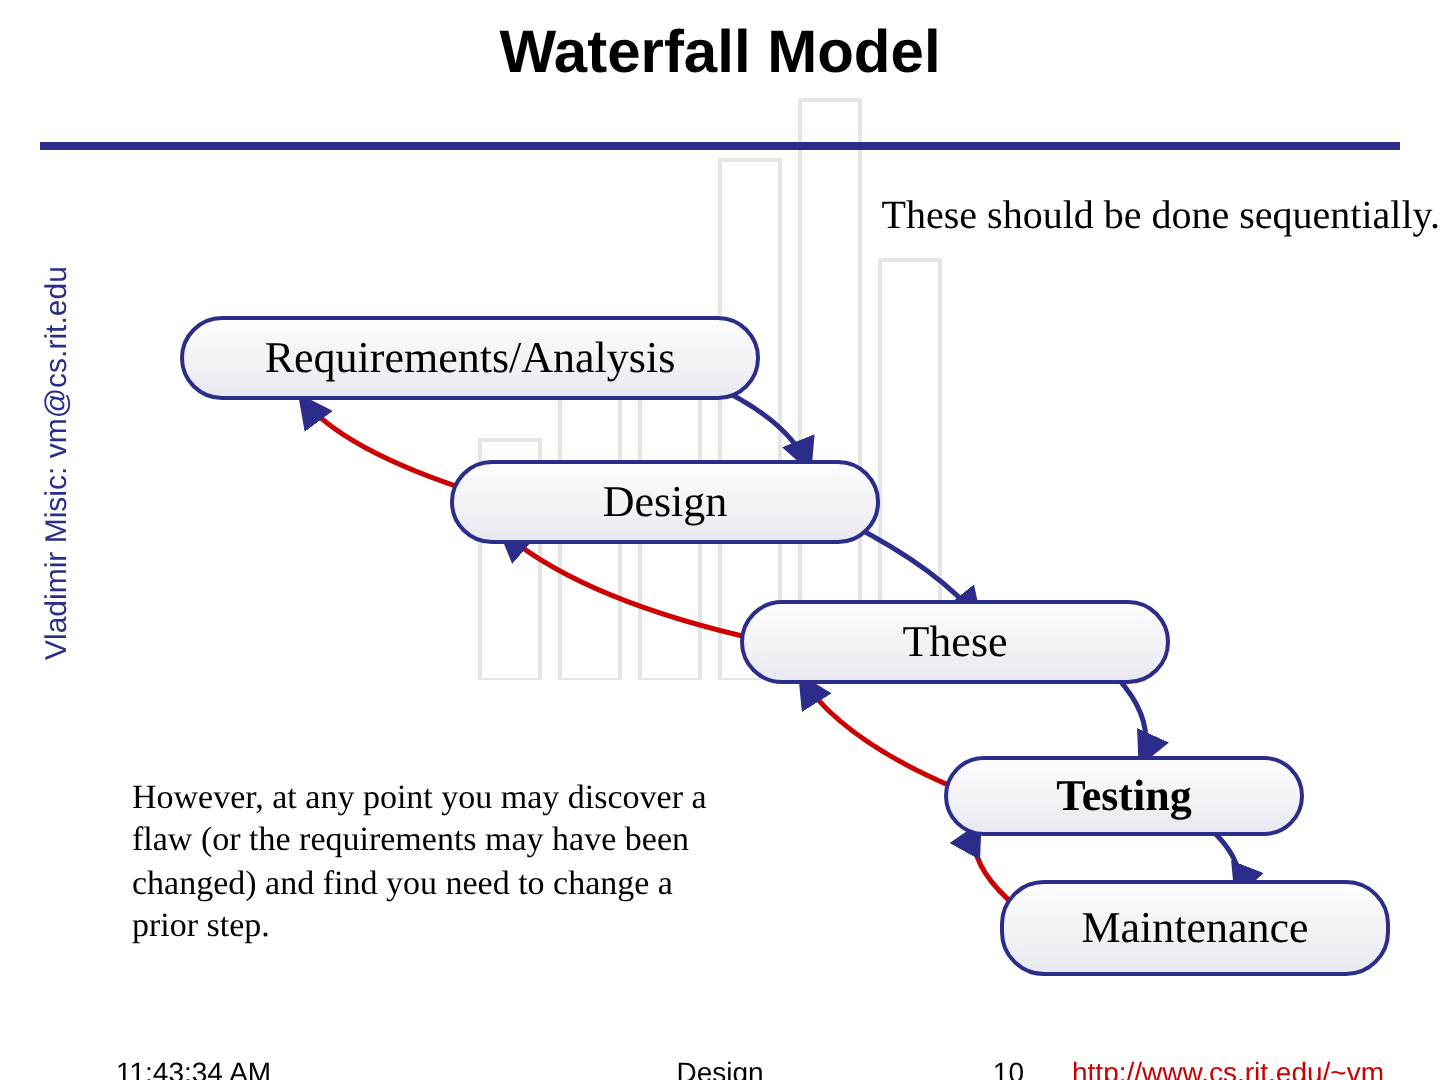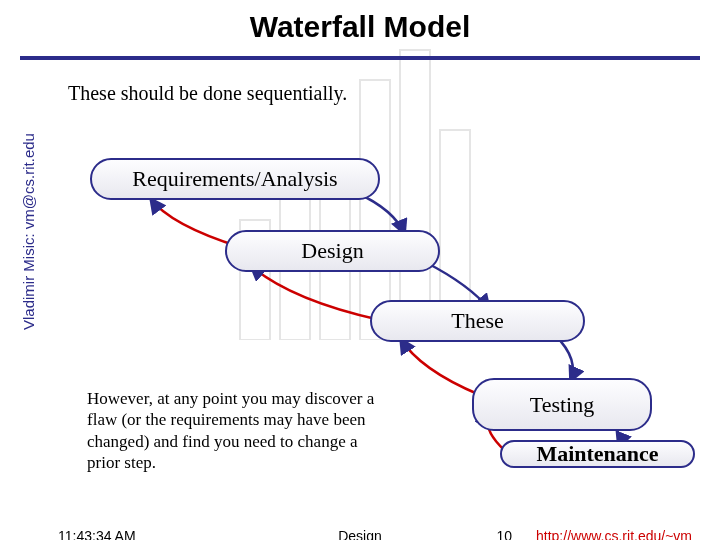--- a/index.html
+++ b/index.html
@@ -19,36 +19,37 @@
     width: 280px;
     z-index: 0;
     opacity: 0.5;
   }
   .title {
     text-align: center;
     font-size: 30px;
     font-family: Arial, sans-serif;
     color: #000;
     padding-top: 10px;
-    padding-bottom: 12px;
+    padding-bottom: 27px;
     position: relative;
     z-index: 2;
   }
   .hr {
     height: 4px;
     background: #2c2c8a;
     margin: 0 20px;
     position: relative;
     z-index: 2;
   }
   .subtitle {
     font-size: 20px;
     margin: 22px 0 0 68px;
     position: relative;
     z-index: 2;
+    text-align: right;
   }
   .sidebar-label {
     position: absolute;
     left: 20px;
     top: 330px;
     transform: rotate(-90deg);
     transform-origin: left top;
     font-family: Arial, sans-serif;
     font-size: 15px;
     color: #2c2c8a;
@@ -70,21 +71,21 @@
     background: linear-gradient(#fdfdff, #e8e8ef);
     font-size: 22px;
     text-align: left;
     display: flex;
     align-items: center;
     justify-content: center;
     z-index: 3;
   }
   .note {
     position: absolute;
-    left: 87px;
+    left: 66px;
     top: 388px;
     width: 305px;
     font-size: 17px;
     line-height: 1.25;
     z-index: 3;
   }
   .footer {
     position: absolute;
     bottom: 12px;
     left: 0;
@@ -130,22 +131,22 @@
 
   <path d="M 240 247 Q 170 225 150 198" fill="none" stroke="#cc0000" stroke-width="2.5" marker-end="url(#ah)"></path>
   <path d="M 380 320 Q 290 300 250 265" fill="none" stroke="#cc0000" stroke-width="2.5" marker-end="url(#ah)"></path>
   <path d="M 480 395 Q 420 370 400 338" fill="none" stroke="#cc0000" stroke-width="2.5" marker-end="url(#ah)"></path>
   <path d="M 510 455 Q 480 430 490 412" fill="none" stroke="#cc0000" stroke-width="2.5" marker-end="url(#ah)"></path>
 </svg>
 
 <div class="stage" style="left:90px;  top:158px; width:290px; height:42px;">Requirements/Analysis</div>
 <div class="stage" style="left:225px; top:230px; width:215px; height:42px;">Design</div>
 <div class="stage" style="left:370px; top:300px; width:215px; height:42px;">These</div>
-<div class="stage" style="left:472px; top:378px; width:180px; height:53px;">Testing</div>
-<div class="stage" style="left:500px; top:440px; width:195px; height:28px;font-weight:bold;">Maintenance</div>
+<div class="stage" style="left:472px; top:378px; width:180px; height:40px;font-weight:bold;">Testing</div>
+<div class="stage" style="left:500px; top:440px; width:195px; height:48px;">Maintenance</div>
 
 <p class="note">However, at any point you may discover a flaw (or the requirements may have been changed) and find you need to change a prior step.</p>
 
 <div class="footer">
   <span class="footer-time">11:43:34 AM</span>
   <span class="footer-center">Design</span>
   <span class="footer-page">10</span>
   <span class="footer-url">http://www.cs.rit.edu/~vm</span>
 </div>
 

